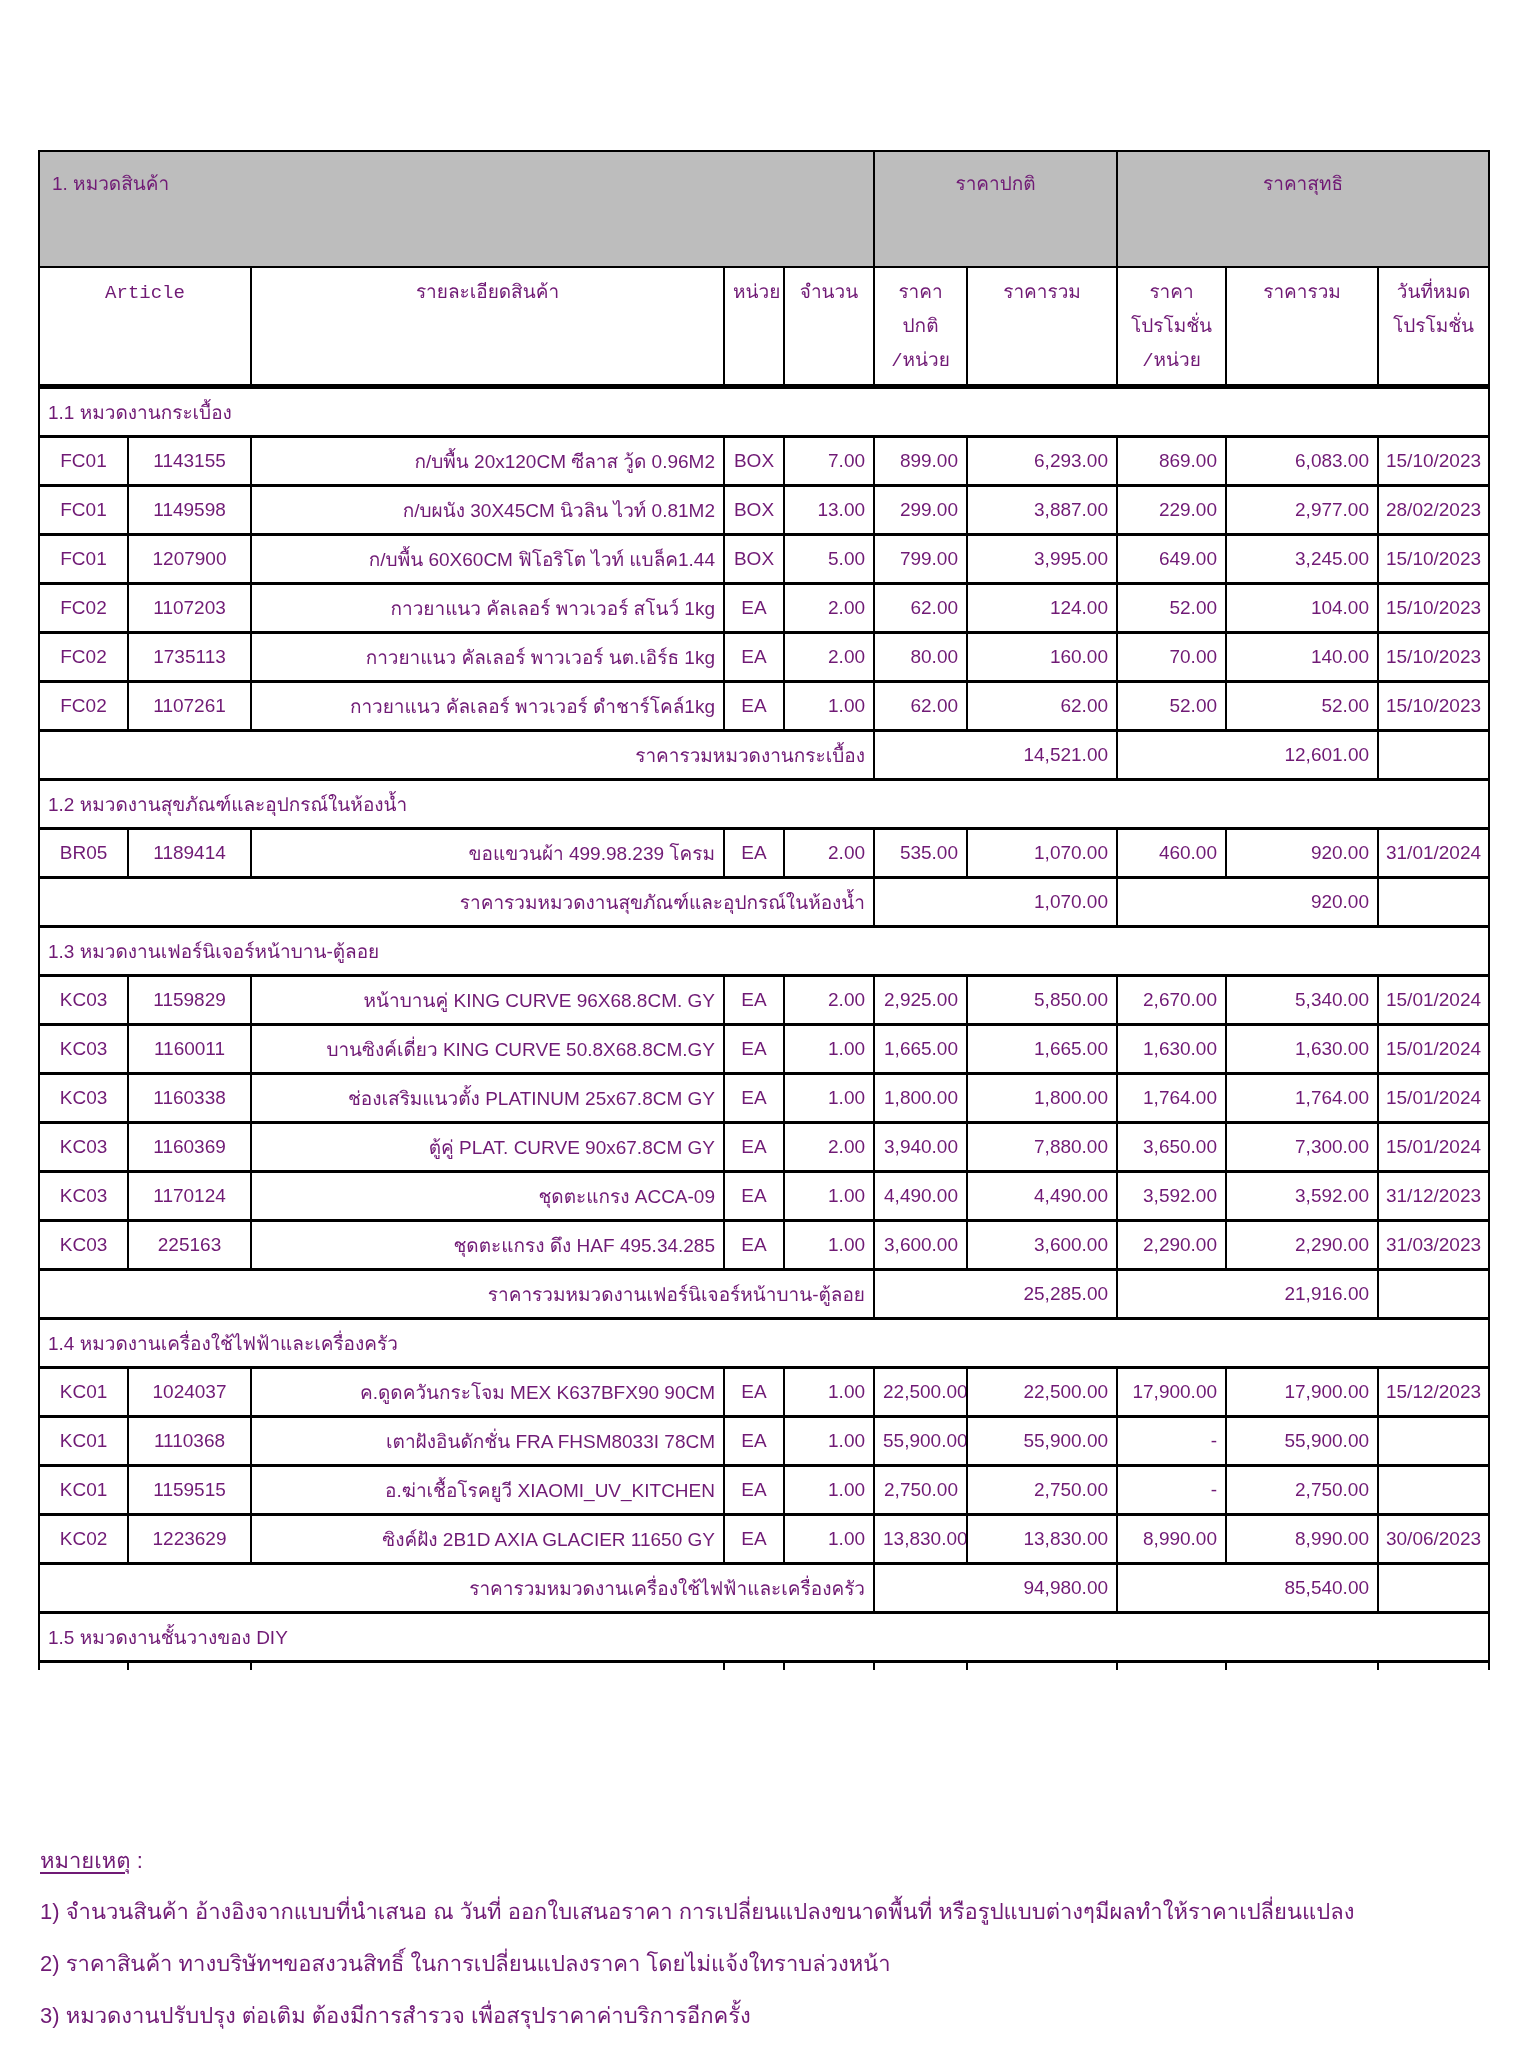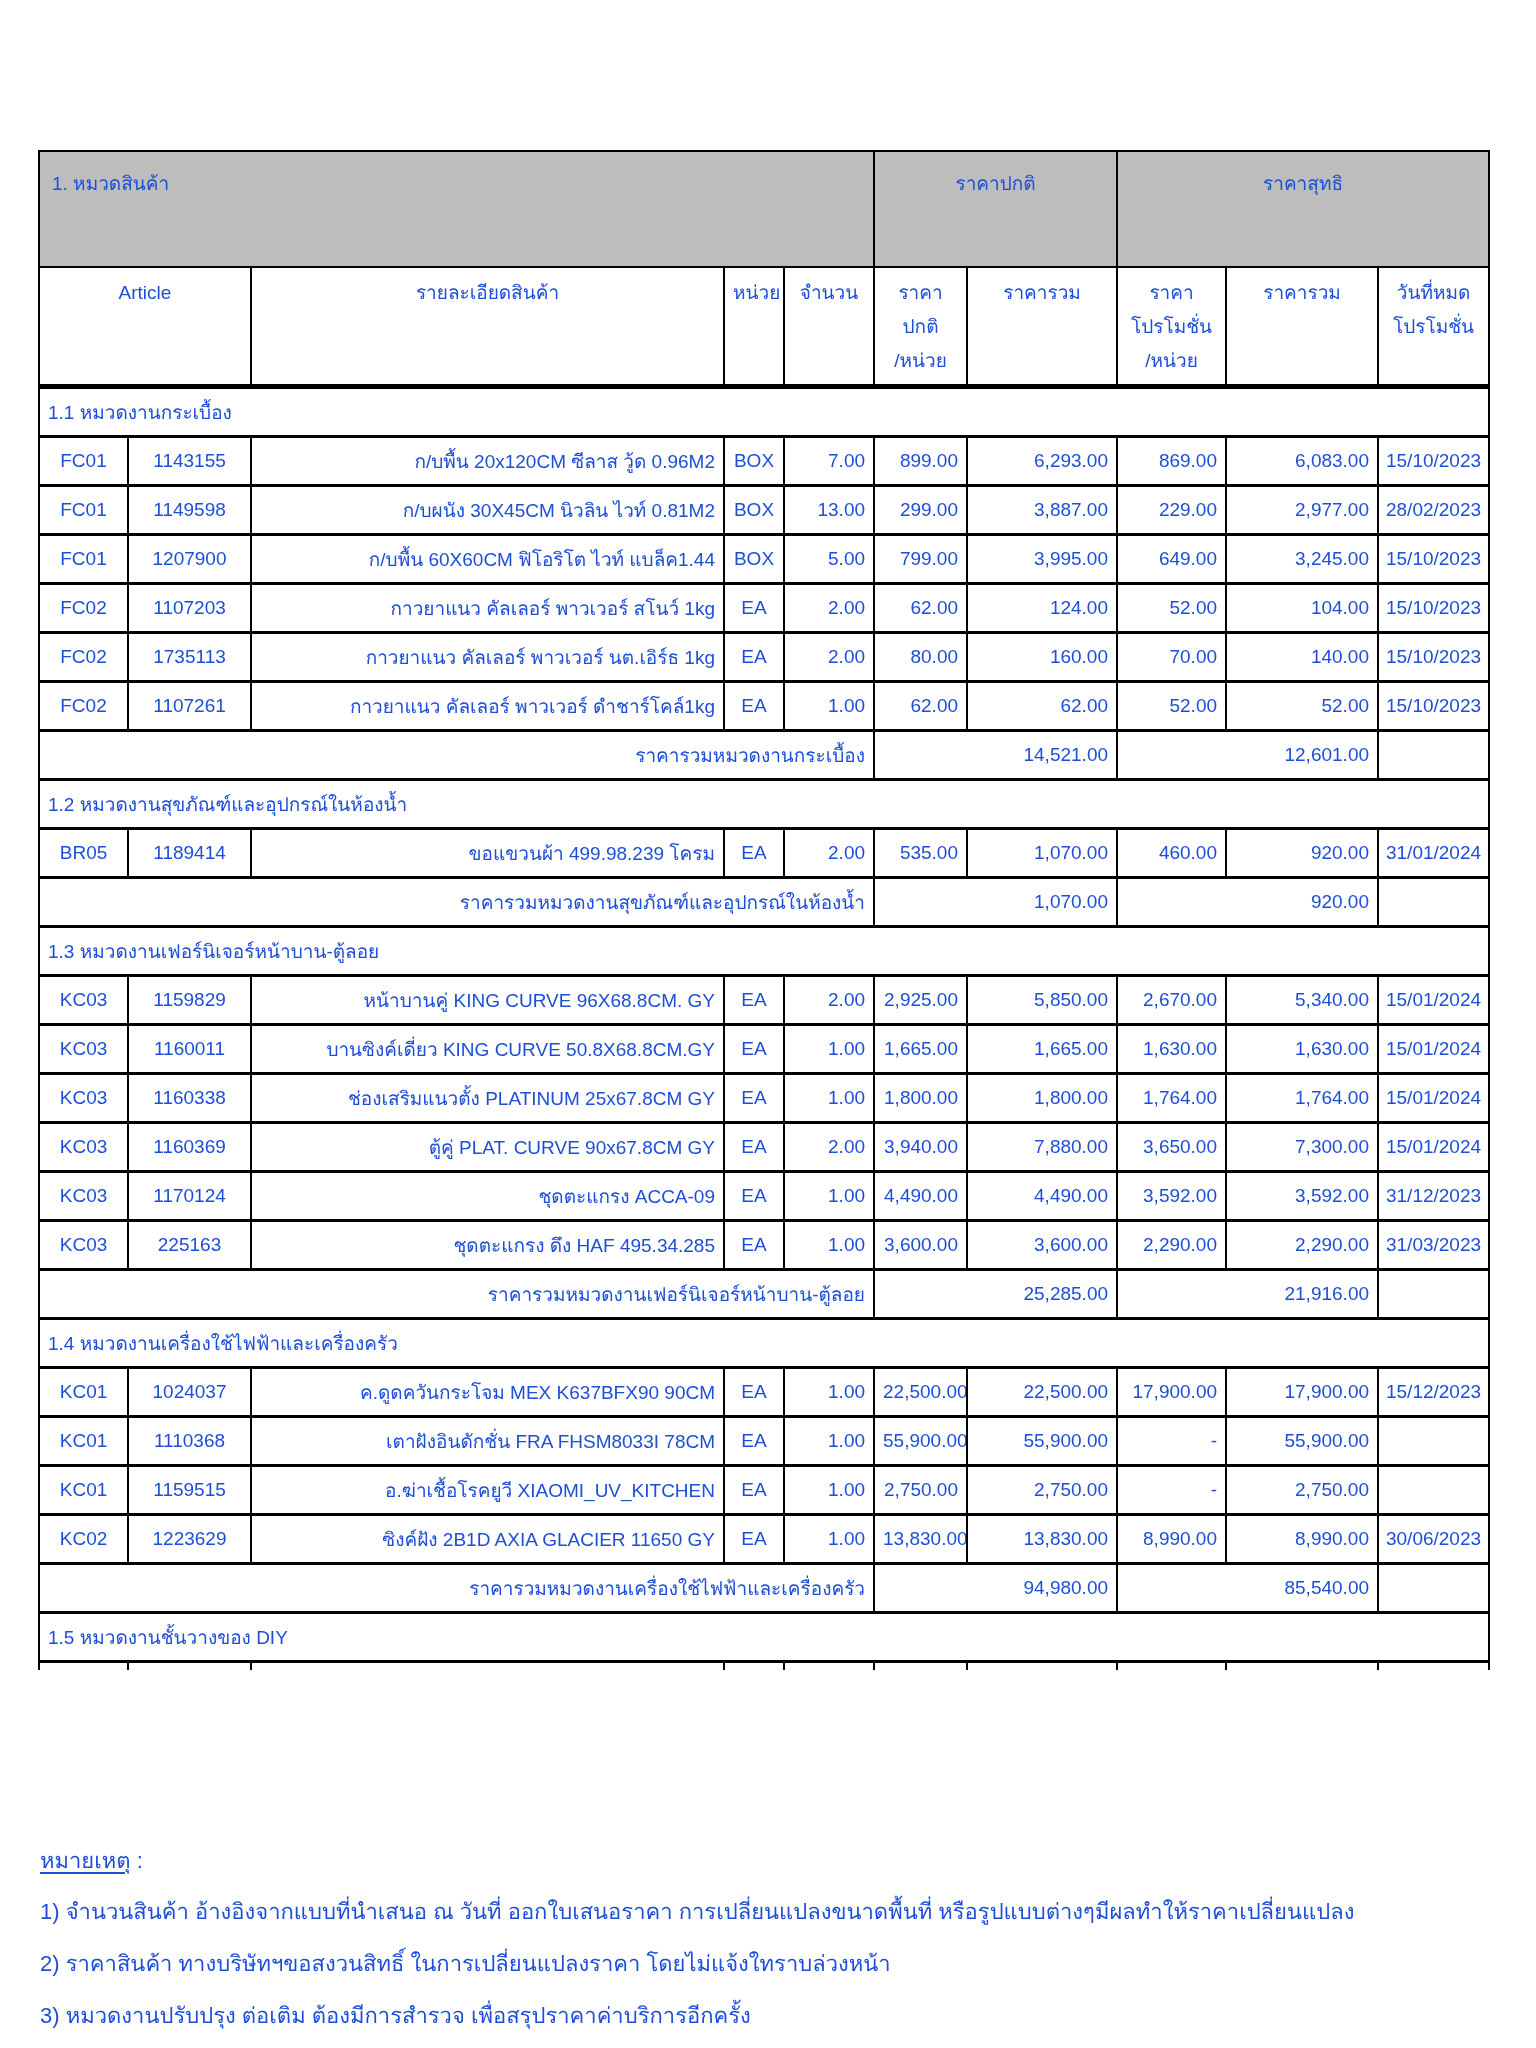--- a/index.html
+++ b/index.html
@@ -1,27 +1,27 @@
 <!DOCTYPE html>
 <html><head>
 <meta charset="utf-8">
 <style>
   html,body{margin:0;padding:0;background:#fff;}
   .page{position:relative;width:1536px;height:2048px;background:#ffffff;overflow:hidden;
-        font-family:"Liberation Sans",sans-serif;color:#1d4ed8;}
+        font-family:"Liberation Sans",sans-serif;color:#701a75;}
   .table-clip{position:absolute;left:38px;top:150px;width:1456px;height:1520px;overflow:hidden;}
   table{border-collapse:collapse;table-layout:fixed;width:1450px;}
   td,th{border:2px solid #000;font-weight:normal;font-size:19px;padding:0 8px;overflow:hidden;
         background:#fff;}
   
   tr.gray-band th{background:#bdbdbd;height:98px;vertical-align:top;padding-top:16px;text-align:center;}
   tr.gray-band th.g-title{text-align:left;padding-left:12px;}
   
   tr.col-head th{height:108px;vertical-align:top;padding-top:8px;text-align:center;
-                 line-height:34px;border-bottom:5px solid #000;}
+                 line-height:34px;border-bottom:5px solid #000;font-family:Liberation Mono, monospace;}
   th.pre{white-space:pre-line;}
   
   tr.section td{height:46px;text-align:left;border-top-width:3px;border-bottom-width:3px;}
   tr.data td{height:46px;vertical-align:middle;border-top-width:3px;border-bottom-width:3px;}
   tr.total td{height:46px;vertical-align:middle;border-top-width:3px;border-bottom-width:3px;}
   td.c0,td.c1,td.c3{text-align:center;}
   td.c2{text-align:right;}
   td.c4,td.c5,td.c6,td.c7,td.c8{text-align:right;}
   td.c9{text-align:center;padding:0 3px;}
   td.t-label{text-align:right;padding-left:14px;}

